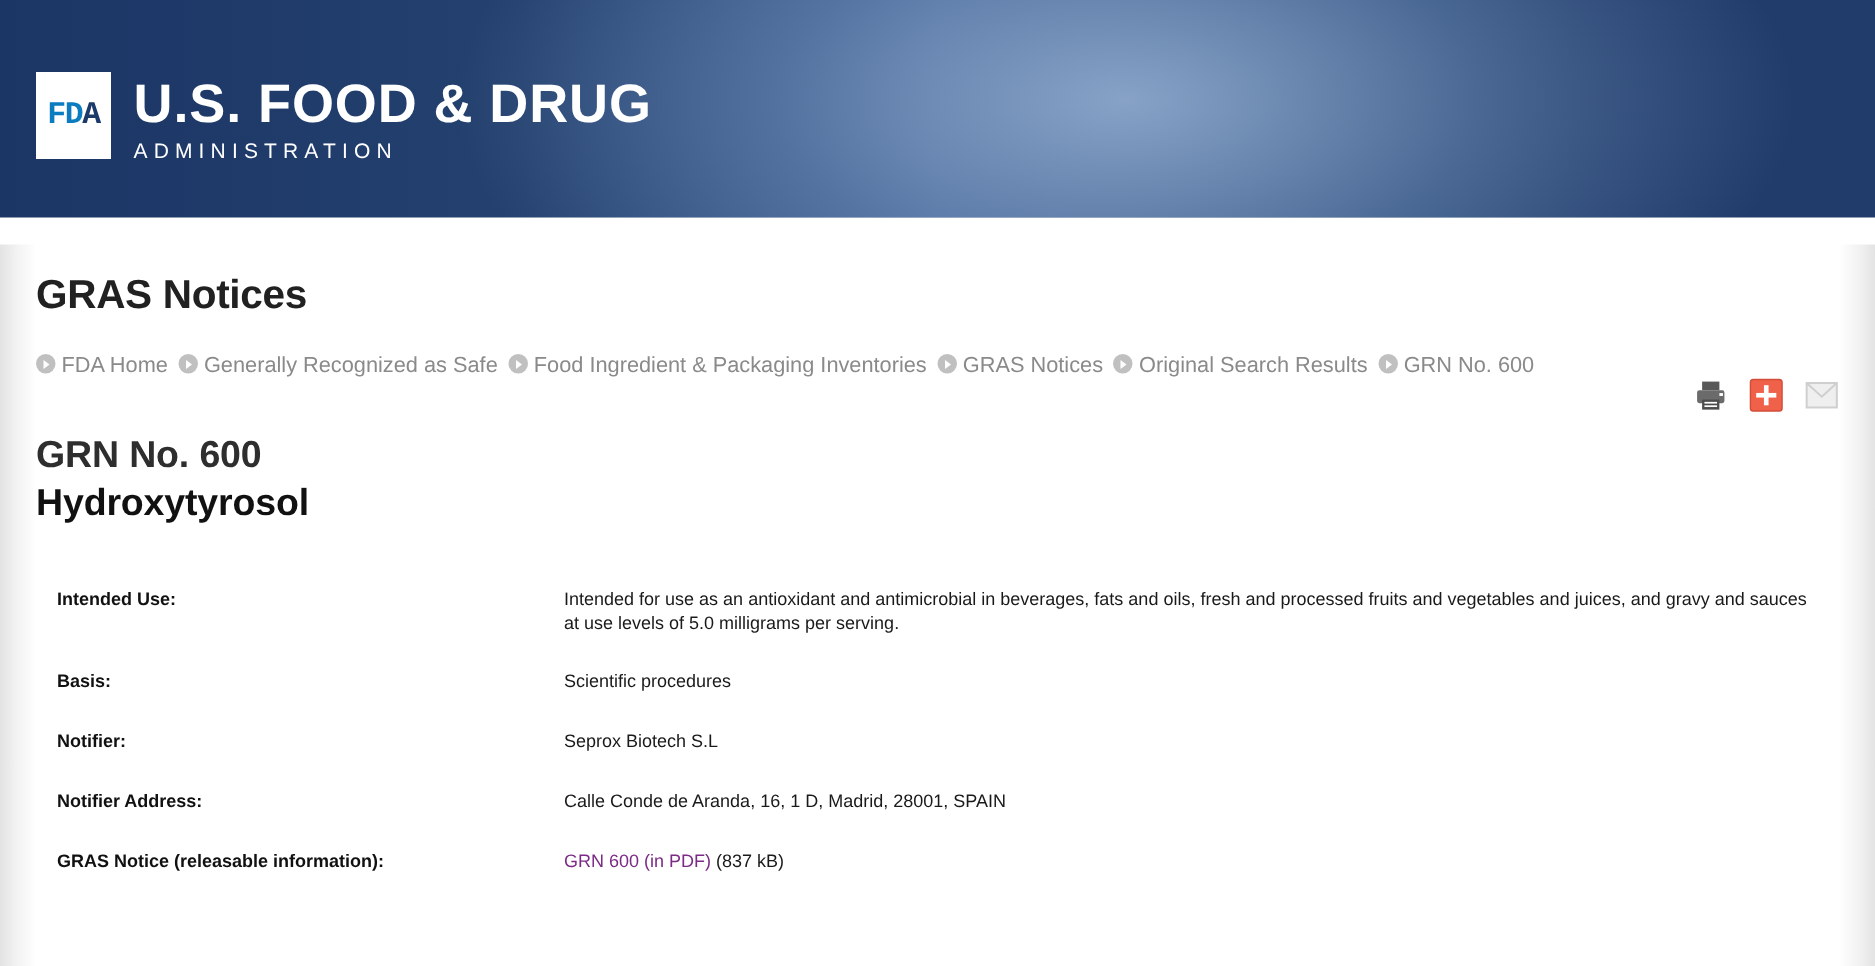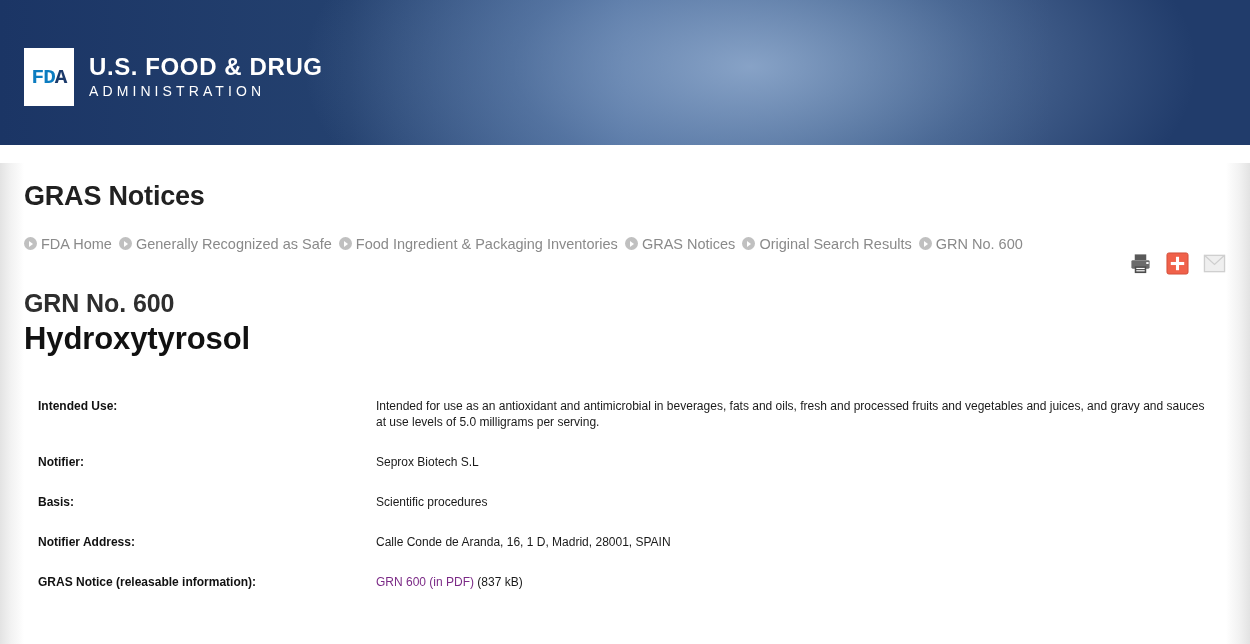--- a/index.html
+++ b/index.html
@@ -55,21 +55,21 @@
   .fda-logo-text .dk { color: #1b3a6b; }
   .masthead-titles {
     margin-left: 15px;
     display: flex;
     flex-direction: column;
     justify-content: center;
     padding-top: 2px;
   }
   .mast-line1 {
     color: #ffffff;
-    font-size: 24px;
+    font-size: 36px;
     font-weight: bold;
     letter-spacing: 0.6px;
     line-height: 1.05;
     white-space: nowrap;
   }
   .mast-line2 {
     color: #ffffff;
     font-size: 14px;
     font-weight: normal;
     letter-spacing: 4.1px;
@@ -172,21 +172,21 @@
   
   .doc-title {
     padding-top: 32px;
     font-size: 25px;
     font-weight: bold;
     color: #2e2e2e;
     line-height: 1.28;
     letter-spacing: -0.1px;
   }
   .doc-subtitle {
-    font-size: 31px;
+    font-size: 25px;
     font-weight: bold;
     color: #111111;
     line-height: 1.28;
     letter-spacing: -0.1px;
   }
 
   
   .detail-table {
     margin-top: 41px;
     width: 100%;
@@ -270,28 +270,28 @@
     <div class="doc-title">GRN No. 600</div>
     <div class="doc-subtitle">Hydroxytyrosol</div>
 
     <table class="detail-table">
       <tbody id="detail-body">
           <tr>
             <td class="cell-label">Intended Use:</td>
             <td class="cell-value">Intended for use as an antioxidant and antimicrobial in beverages, fats and oils, fresh and processed fruits and vegetables and juices, and gravy and sauces at use levels of 5.0 milligrams per serving.</td>
           </tr>
           <tr>
+            <td class="cell-label">Basis:</td>
+            <td class="cell-value">Scientific procedures</td>
+          </tr>
+          <tr>
             <td class="cell-label">Notifier:</td>
             <td class="cell-value">Seprox Biotech S.L</td>
           </tr>
           <tr>
-            <td class="cell-label">Basis:</td>
-            <td class="cell-value">Scientific procedures</td>
-          </tr>
-          <tr>
             <td class="cell-label">Notifier Address:</td>
             <td class="cell-value">Calle Conde de Aranda, 16, 1 D, Madrid, 28001, SPAIN</td>
           </tr>
           <tr>
             <td class="cell-label">GRAS Notice (releasable information):</td>
             <td class="cell-value"><a class="pdf-link" href="#">GRN 600 (in PDF)</a><span class="value-extra"> (837 kB)</span></td>
           </tr>
         </tbody>
     </table>
 

